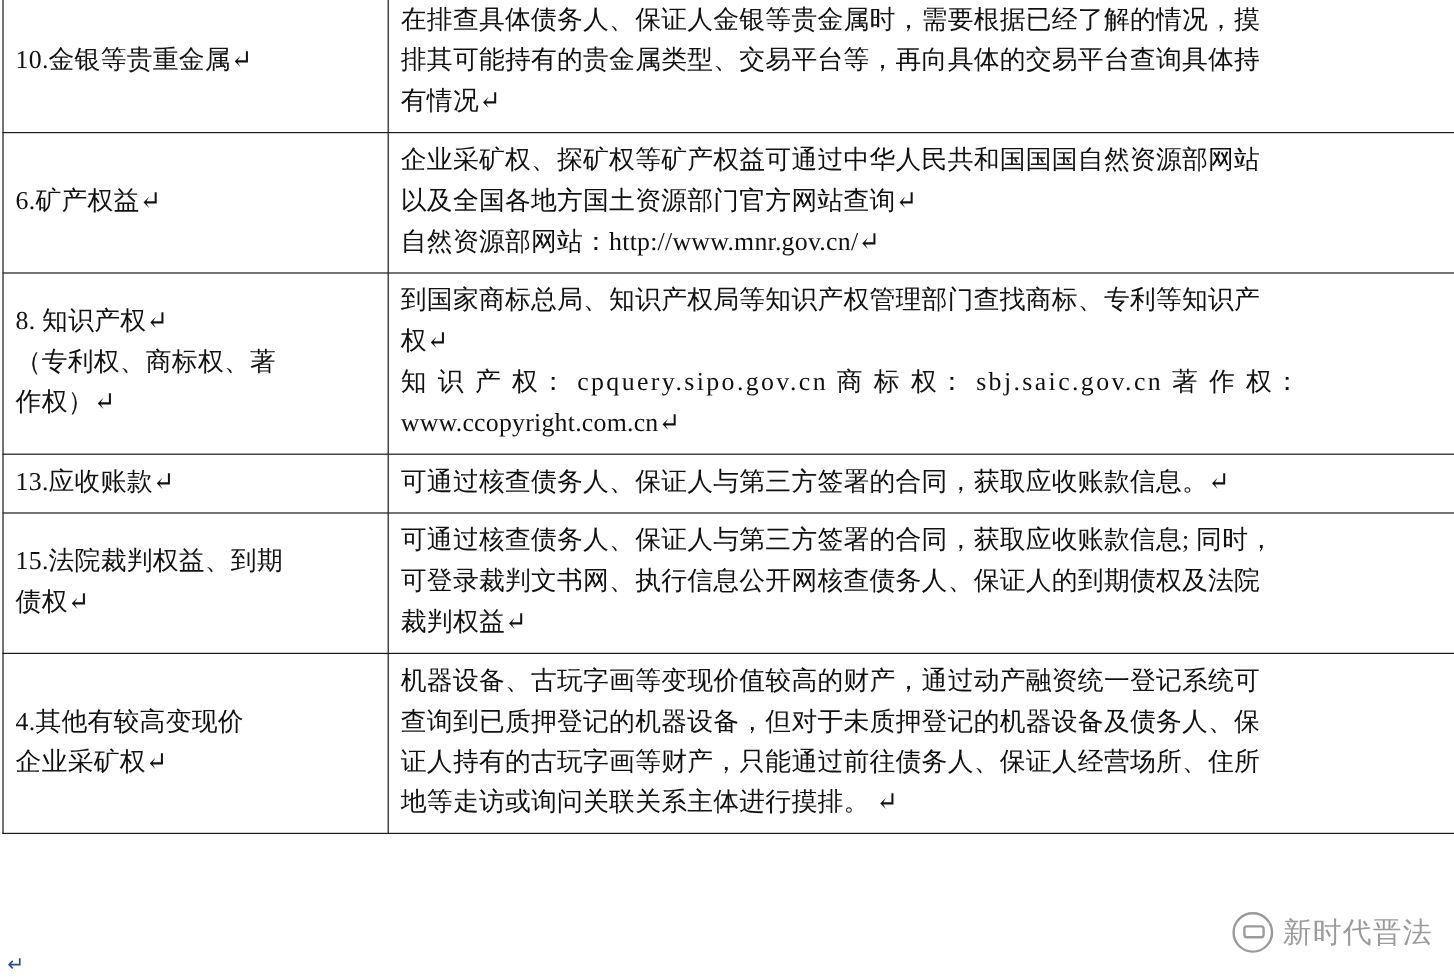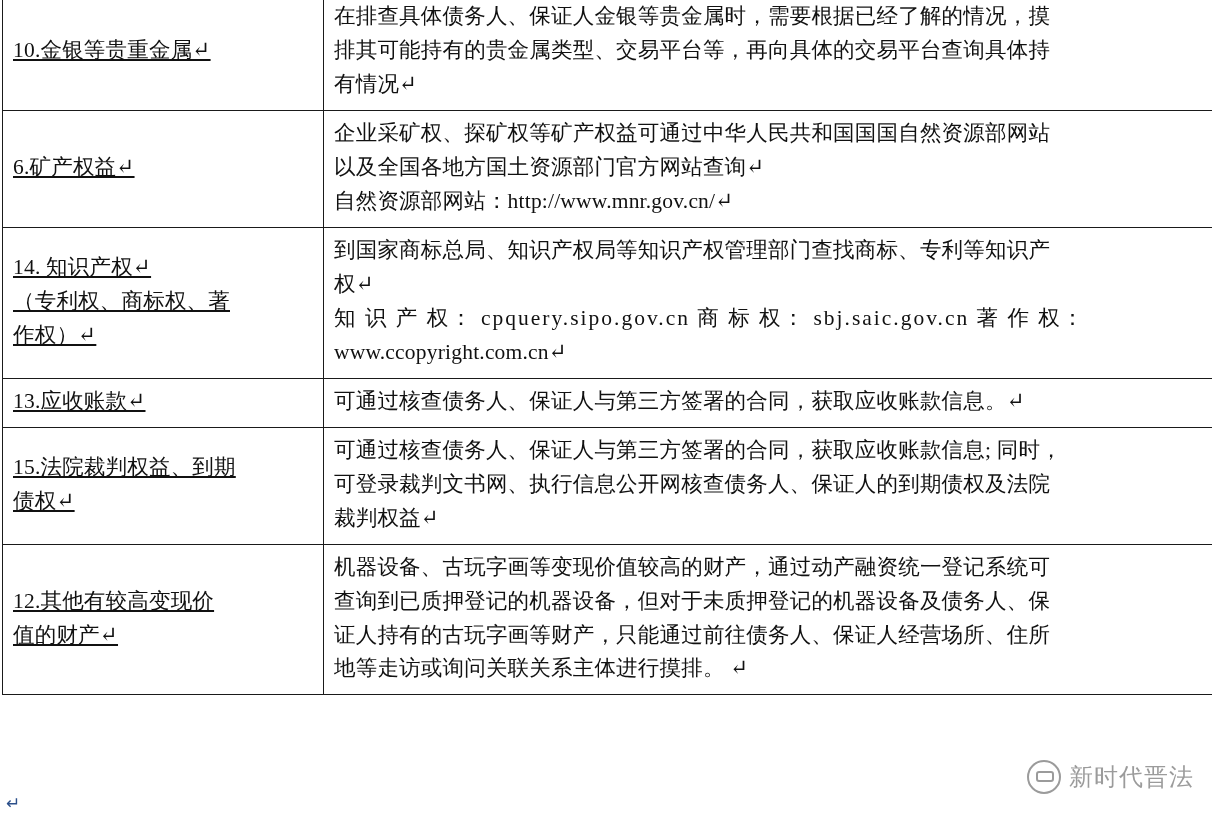--- a/index.html
+++ b/index.html
@@ -29,21 +29,20 @@
   table.doc-table td {
     border: 1px solid #1a1a1a;
     vertical-align: middle;
     padding: 6px 10px 8px 10px;
     font-size: 21.5px;
     line-height: 1.58;
     letter-spacing: 0.2px;
   }
   td.col-label {
     width: 300px;
-    text-decoration: underline;
   }
   td.col-body {
     width: 900px;
   }
   .cell-line {
     display: block;
     white-space: nowrap;
   }
   
   tr.first-row td {
@@ -122,21 +121,21 @@
         </td>
         <td class="col-body">
           <span class="cell-line">企业采矿权、探矿权等矿产权益可通过中华人民共和国国国自然资源部网站</span>
           <span class="cell-line">以及全国各地方国土资源部门官方网站查询↵</span>
           <span class="cell-line latin">自然资源部网站：http://www.mnr.gov.cn/↵</span>
         </td>
       </tr>
 
       <tr>
         <td class="col-label">
-          <span class="cell-line">14. 知识产权↵</span>
+          <span class="cell-line">8. 知识产权↵</span>
           <span class="cell-line">（专利权、商标权、著</span>
           <span class="cell-line">作权）↵</span>
         </td>
         <td class="col-body">
           <span class="cell-line">到国家商标总局、知识产权局等知识产权管理部门查找商标、专利等知识产</span>
           <span class="cell-line">权↵</span>
           <span class="cell-line spaced">知 识 产 权： cpquery.sipo.gov.cn 商 标 权： sbj.saic.gov.cn 著 作 权：</span>
           <span class="cell-line latin">www.ccopyright.com.cn↵</span>
         </td>
       </tr>
@@ -157,22 +156,22 @@
         </td>
         <td class="col-body">
           <span class="cell-line">可通过核查债务人、保证人与第三方签署的合同，获取应收账款信息; 同时，</span>
           <span class="cell-line">可登录裁判文书网、执行信息公开网核查债务人、保证人的到期债权及法院</span>
           <span class="cell-line">裁判权益↵</span>
         </td>
       </tr>
 
       <tr>
         <td class="col-label">
-          <span class="cell-line">12.其他有较高变现价</span>
-          <span class="cell-line">值的财产↵</span>
+          <span class="cell-line">4.其他有较高变现价</span>
+          <span class="cell-line">企业采矿权↵</span>
         </td>
         <td class="col-body">
           <span class="cell-line">机器设备、古玩字画等变现价值较高的财产，通过动产融资统一登记系统可</span>
           <span class="cell-line">查询到已质押登记的机器设备，但对于未质押登记的机器设备及债务人、保</span>
           <span class="cell-line">证人持有的古玩字画等财产，只能通过前往债务人、保证人经营场所、住所</span>
           <span class="cell-line">地等走访或询问关联关系主体进行摸排。 ↵</span>
         </td>
       </tr>
 
     </tbody>

